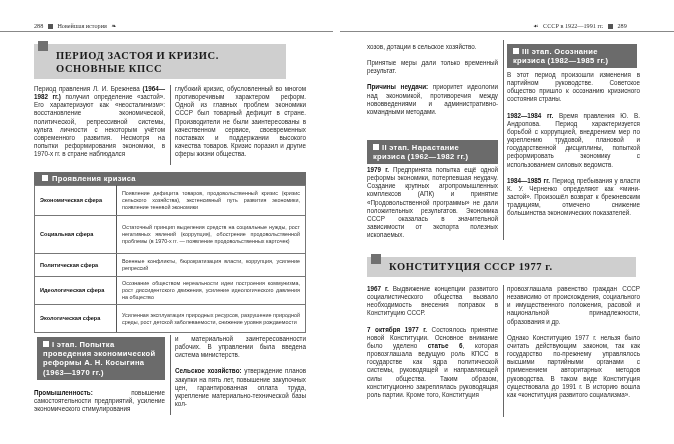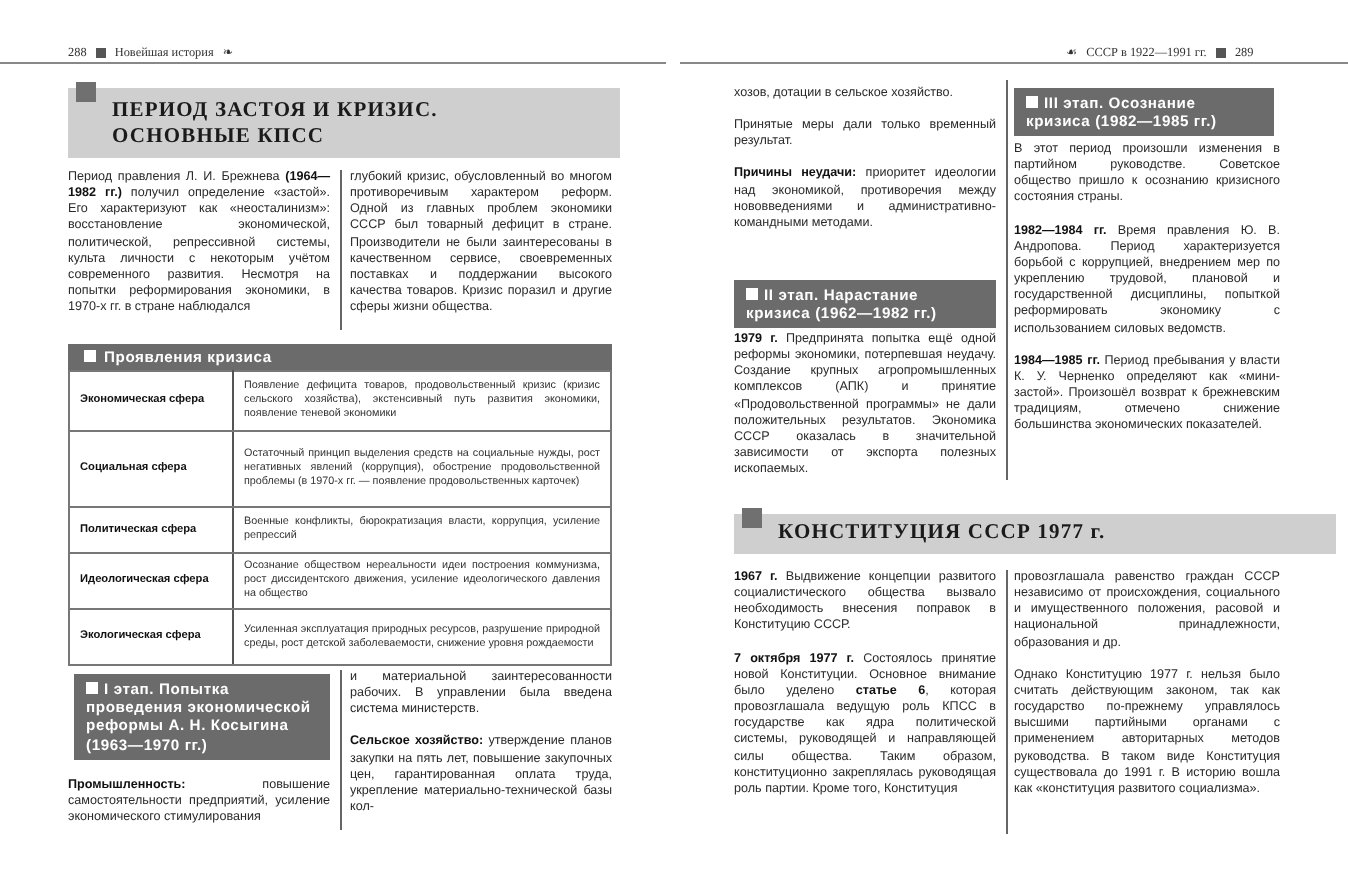--- a/index.html
+++ b/index.html
@@ -29,21 +29,21 @@
 <body>
 
 <div class="abs running-head" style="left:34px;">
   <span>288</span>
   <span class="sq"></span>
   <span>Новейшая история</span>
   <span style="margin-left:3px;">❧</span>
 </div>
 <div class="rule" style="left:0; width:333px;"></div>
 
-<div class="abs title-box" style="left:34px; top:44px; width:276px; height:35px;">
+<div class="abs title-box" style="left:34px; top:44px; width:252px; height:35px;">
   <div class="title-sq" style="left:4px; top:-3px;"></div>
   <div class="title-text abs" style="left:22px; top:6px; font-size:10.5px; line-height:12.5px;">
     <div>ПЕРИОД ЗАСТОЯ И КРИЗИС.</div>
     <div>ОСНОВНЫЕ КПСС</div>
   </div>
 </div>
 
 <div class="abs col" style="left:34px; top:85px; width:131px;">
   <span>Период правления Л. И. Брежнева </span><b>(1964—1982 гг.)</b><span> получил определение «застой». Его характеризуют как «неосталинизм»: восстановление экономической, политической, репрессивной системы, культа личности с некоторым учётом современного развития. Несмотря на попытки реформирования экономики, в 1970-х гг. в стране наблюдался</span>
 </div>
@@ -117,21 +117,21 @@
 
 <div class="abs stage-box" style="left:507px; top:44px; width:130px;">
   <span class="wsq"></span><span>III этап. Осознание кризиса (1982—1985 гг.)</span>
 </div>
 <div class="abs col" style="left:507px; top:71px; width:133px;">
   <p>В этот период произошли изменения в партийном руководстве. Советское общество пришло к осознанию кризисного состояния страны.</p>
   <p><b>1982—1984 гг.</b><span> Время правления Ю. В. Андропова. Период характеризуется борьбой с коррупцией, внедрением мер по укреплению трудовой, плановой и государственной дисциплины, попыткой реформировать экономику с использованием силовых ведомств.</span></p>
   <p><b>1984—1985 гг.</b><span> Период пребывания у власти К. У. Черненко определяют как «мини-застой». Произошёл возврат к брежневским традициям, отмечено снижение большинства экономических показателей.</span></p>
 </div>
 
-<div class="abs title-box" style="left:367px; top:257px; width:301px; height:20px;">
+<div class="abs title-box" style="left:367px; top:257px; width:269px; height:20px;">
   <div class="title-sq" style="left:4px; top:-3px;"></div>
   <div class="title-text abs" style="left:22px; top:4px; font-size:10.5px; line-height:12.5px;">КОНСТИТУЦИЯ СССР 1977 г.</div>
 </div>
 
 <div class="abs col" style="left:367px; top:285px; width:131px;">
   <p><b>1967 г.</b><span> Выдвижение концепции развитого социалистического общества вызвало необходимость внесения поправок в Конституцию СССР.</span></p>
   <p><b>7 октября 1977 г.</b><span> Состоялось принятие новой Конституции. Основное внимание было уделено </span><b>статье 6</b><span>, которая провозглашала ведущую роль КПСС в государстве как ядра политической системы, руководящей и направляющей силы общества. Таким образом, конституционно закреплялась руководящая роль партии. Кроме того, Конституция</span></p>
 </div>
 <div class="vline" style="left:503px; top:285px; height:132px;"></div>
 <div class="abs col" style="left:507px; top:285px; width:133px;">

